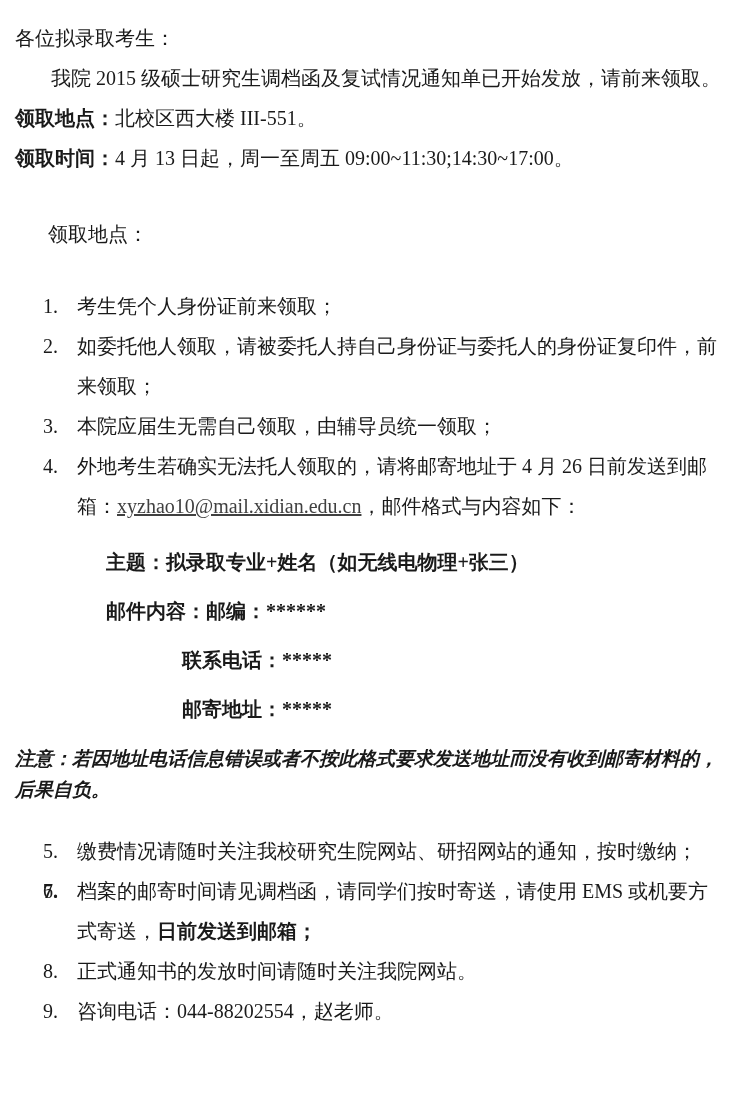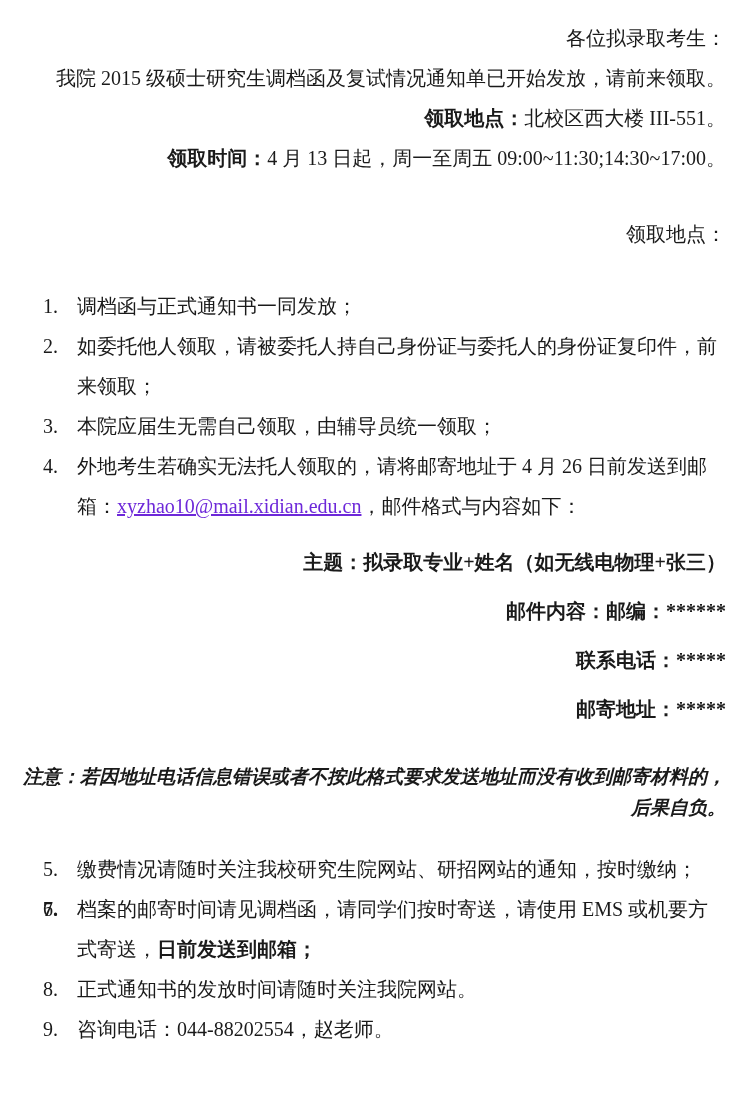--- a/index.html
+++ b/index.html
@@ -12,52 +12,52 @@
     width: 750px;
     height: 1093px;
     box-sizing: border-box;
     padding: 18px 24px 0 15px;
     background: #ffffff;
     font-family: "Liberation Serif", "DejaVu Serif", serif;
     font-size: 20px;
     color: #1a1a1a;
     overflow: hidden;
   }
-  p { margin: 0; line-height: 40px; text-align: right; }
+  p { margin: 0; line-height: 40px; }
   .b { font-weight: bold; }
   .intro { text-indent: 36px; }
   .notes-title { margin-top: 36px; padding-left: 33px; }
   .list { margin-top: 32px; }
   .list2 { margin-top: 26px; }
   .item {
     position: relative;
     padding-left: 62px;
     line-height: 40px;
   }
   .item .num {
     position: absolute;
     left: 28px;
     top: 0;
     line-height: 40px;
   }
   .email-link {
-    color: #6d28d9;
+    color: #404040;
     text-decoration: underline;
     cursor: pointer;
   }
   .email-format p {
     font-weight: bold;
     line-height: 40px;
     margin-top: 9px;
   }
   .email-format .subject { margin-top: 16px; }
   .email-format .indent1 { padding-left: 91px; }
   .email-format .indent2 { padding-left: 167px; }
   .warning {
-    margin-top: 32px;
+    margin-top: 14px;
     font-weight: bold;
     font-style: italic;
     font-size: 19px;
     line-height: 31px;
   }
 </style>
 </head>
 <body>
 
 <div class="page">
@@ -68,21 +68,21 @@
 
   <p class="kv"><span class="b">领取地点：</span><span>北校区西大楼 III-551。</span></p>
 
   <p class="kv"><span class="b">领取时间：</span><span>4 月 13 日起，周一至周五 09:00~11:30;14:30~17:00。</span></p>
 
   <p class="notes-title">领取地点：</p>
 
   <div class="list">
     <div class="item">
       <span class="num">1.</span>
-      <span class="txt">调档函与正式通知书一同发放；</span>
+      <span class="txt">考生凭个人身份证前来领取；</span>
     </div>
     <div class="item">
       <span class="num">2.</span>
       <span class="txt">如委托他人领取，请被委托人持自己身份证与委托人的身份证复印件，前来领取；</span>
     </div>
     <div class="item">
       <span class="num">3.</span>
       <span class="txt">本院应届生无需自己领取，由辅导员统一领取；</span>
     </div>
     <div class="item">

